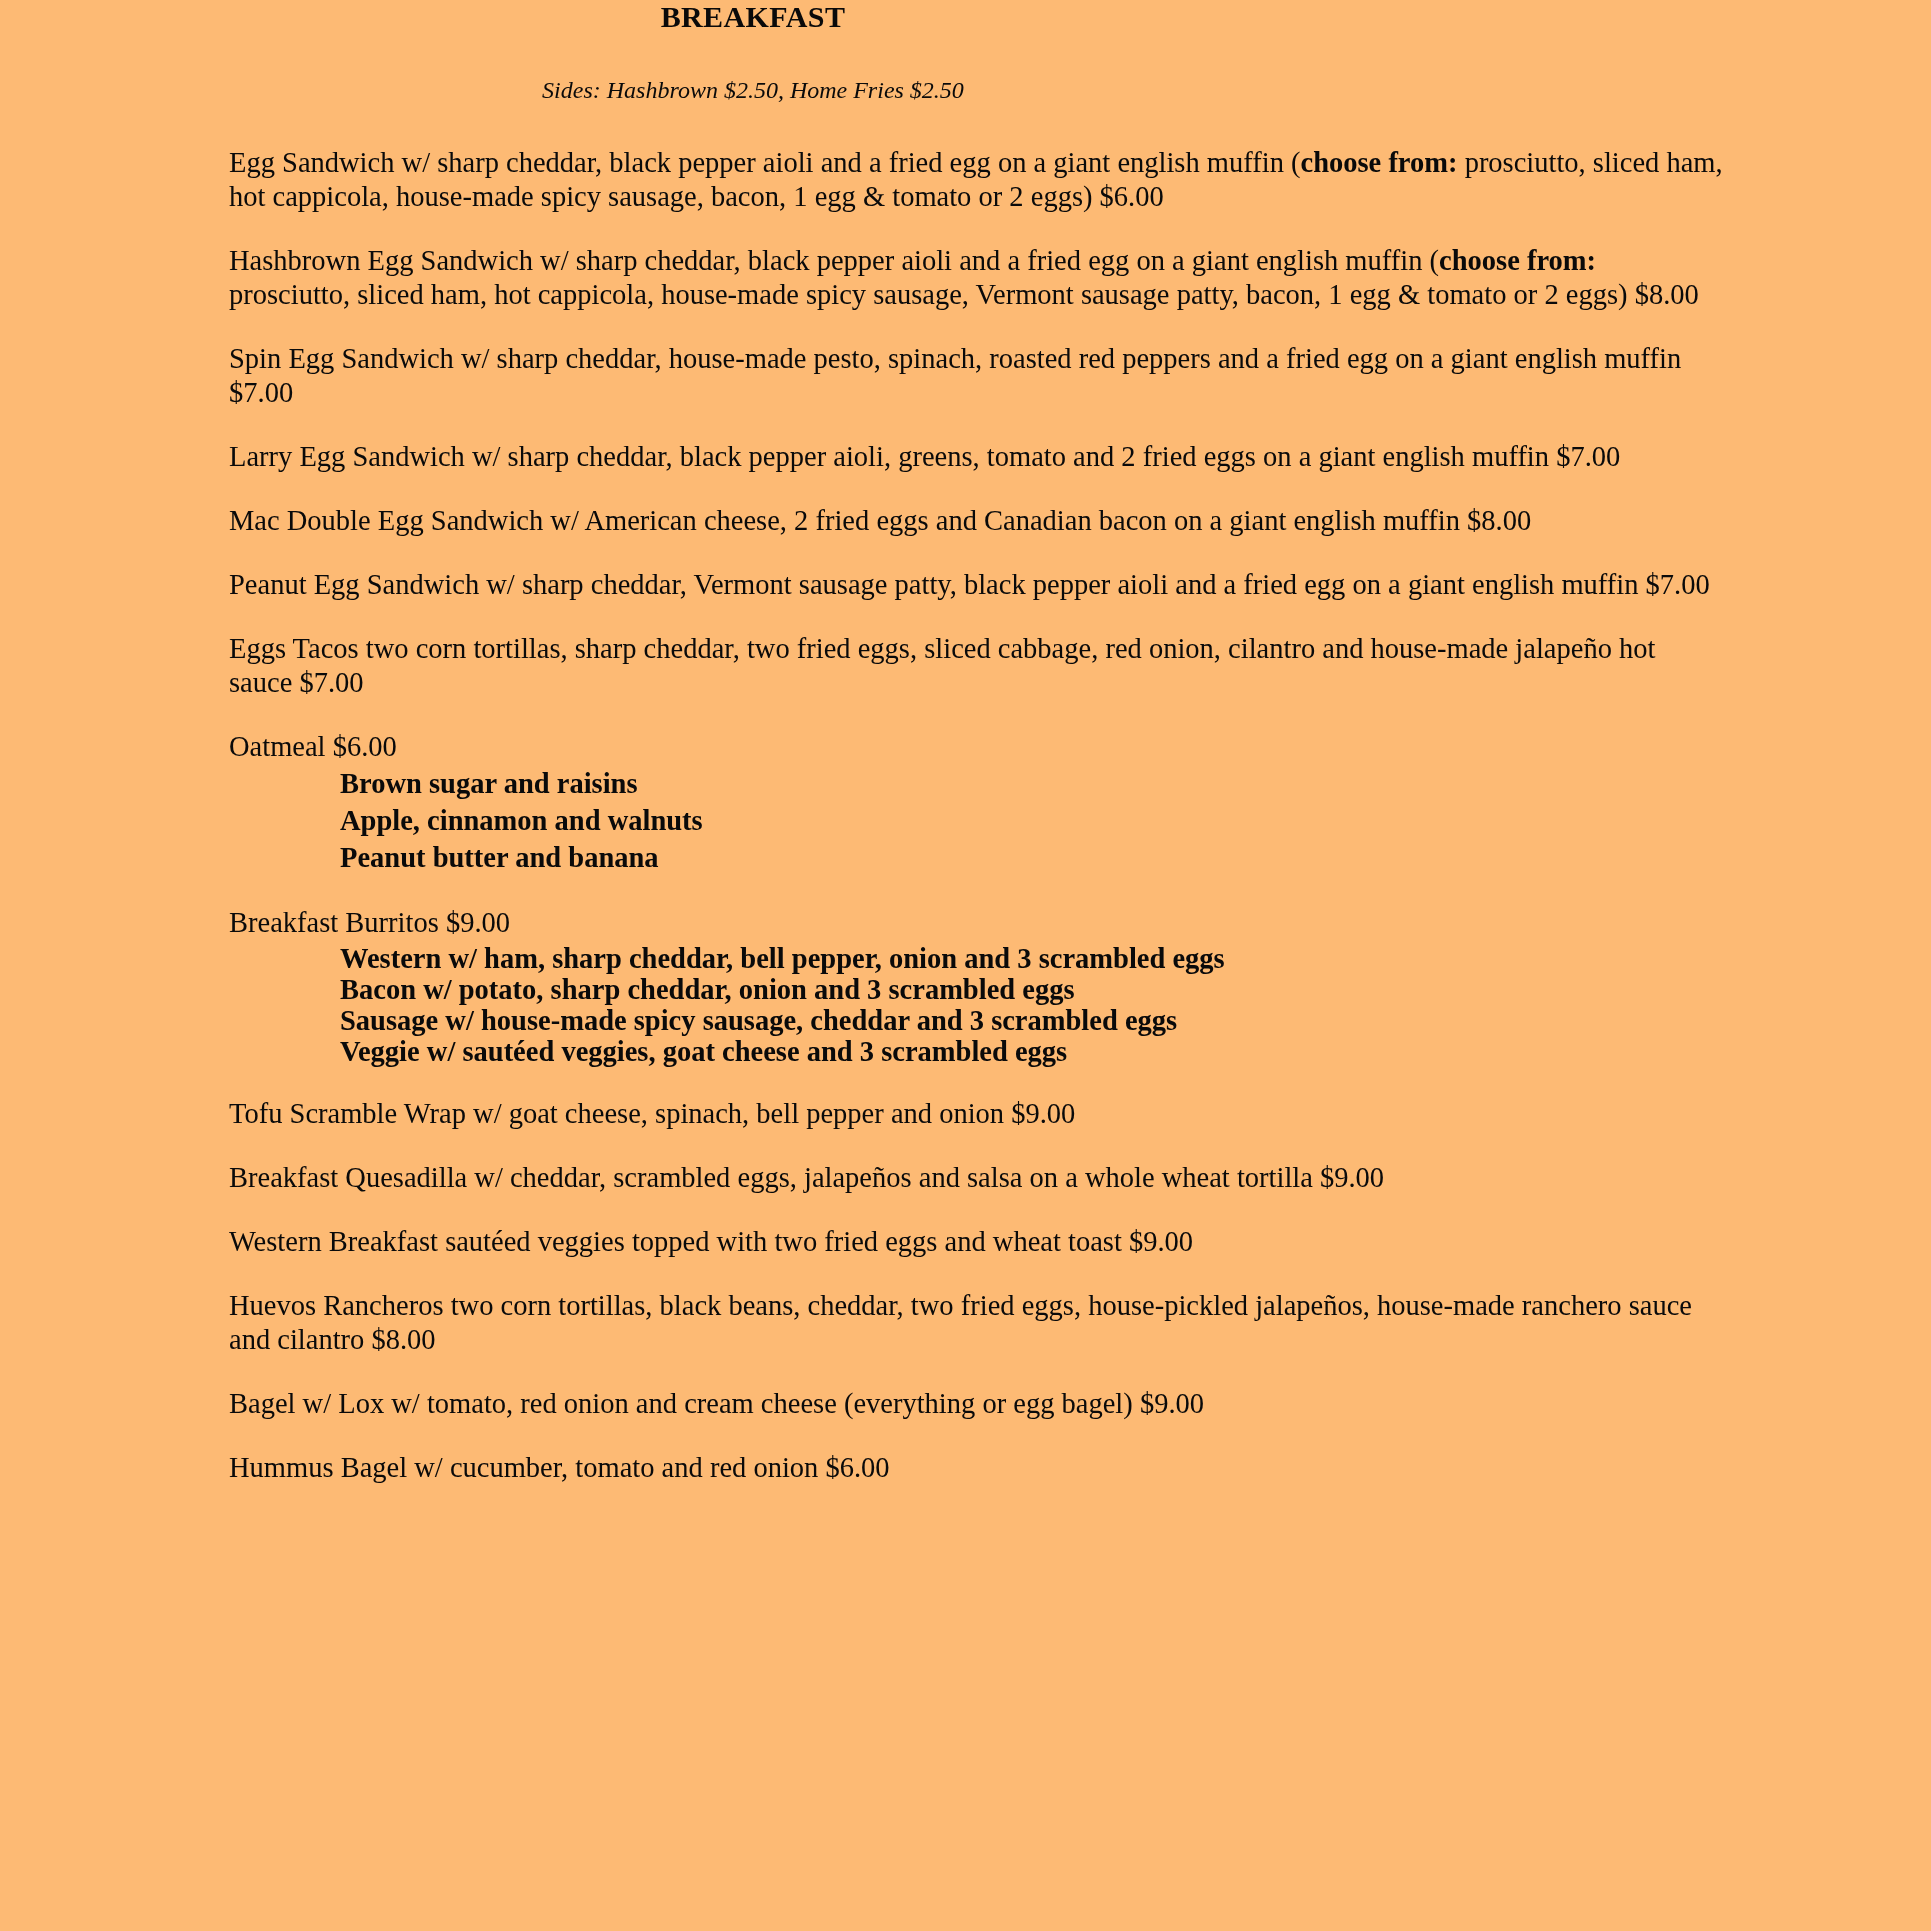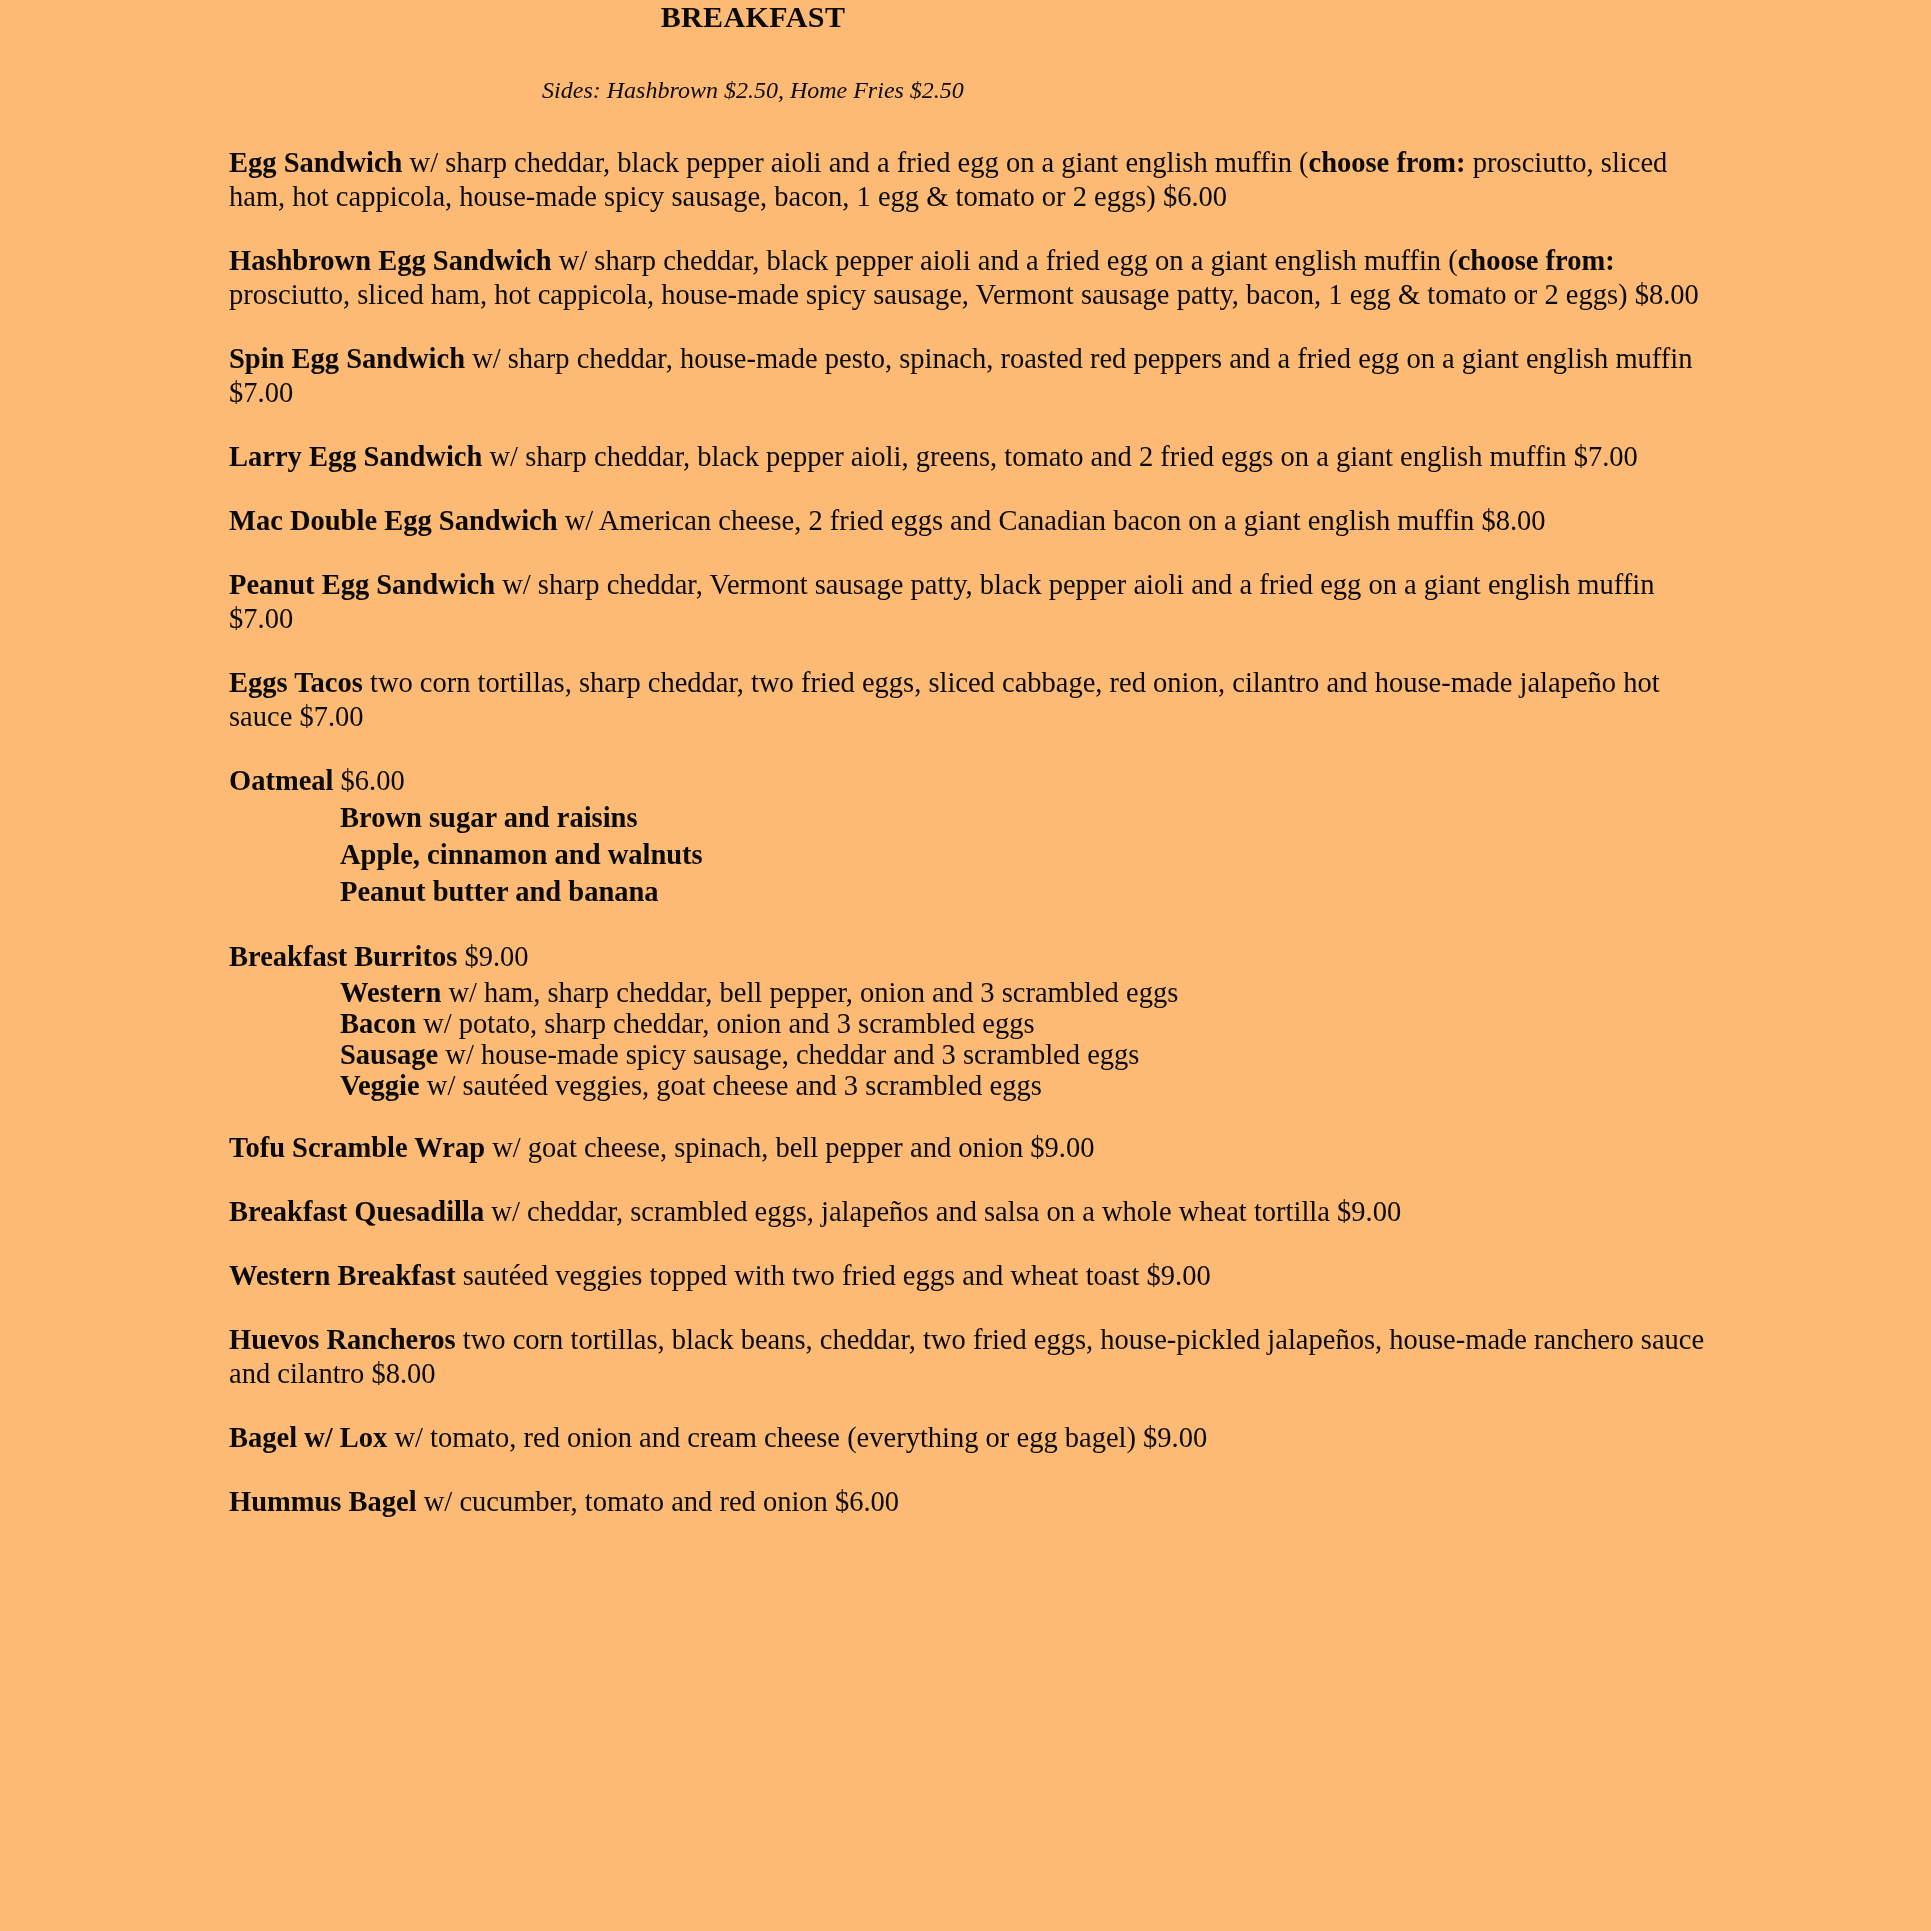--- a/index.html
+++ b/index.html
@@ -56,21 +56,21 @@
     box-sizing: content-box;
   }
   .item {
     margin: 0 0 30px 0;
     font-size: 28.5px;
     line-height: 34px;
     text-align: left;
     max-width: 1495px;
   }
   .item .nm {
-    font-weight: bold;
+    font-weight: normal;
   }
   .item .desc {
     font-weight: normal;
     margin-top: 24px;
   }
   .item .desc b {
     font-weight: bold;
   }
   .sublist {
     margin: 0;
@@ -85,21 +85,21 @@
     line-height: 37px;
     margin: 0;
   }
   .sublist.tight li {
     line-height: 31px;
   }
   .sublist li .nm {
     font-weight: bold;
   }
   .sublist li .desc {
-    font-weight: normal;
+    font-weight: bold;
   }
   .item.has-sub {
     margin-bottom: 30px;
   }
   .item.has-sub > .head {
     margin-bottom: 2.9px;
   }
   .item.oat > .head {
     margin-bottom: 1px;
   }

